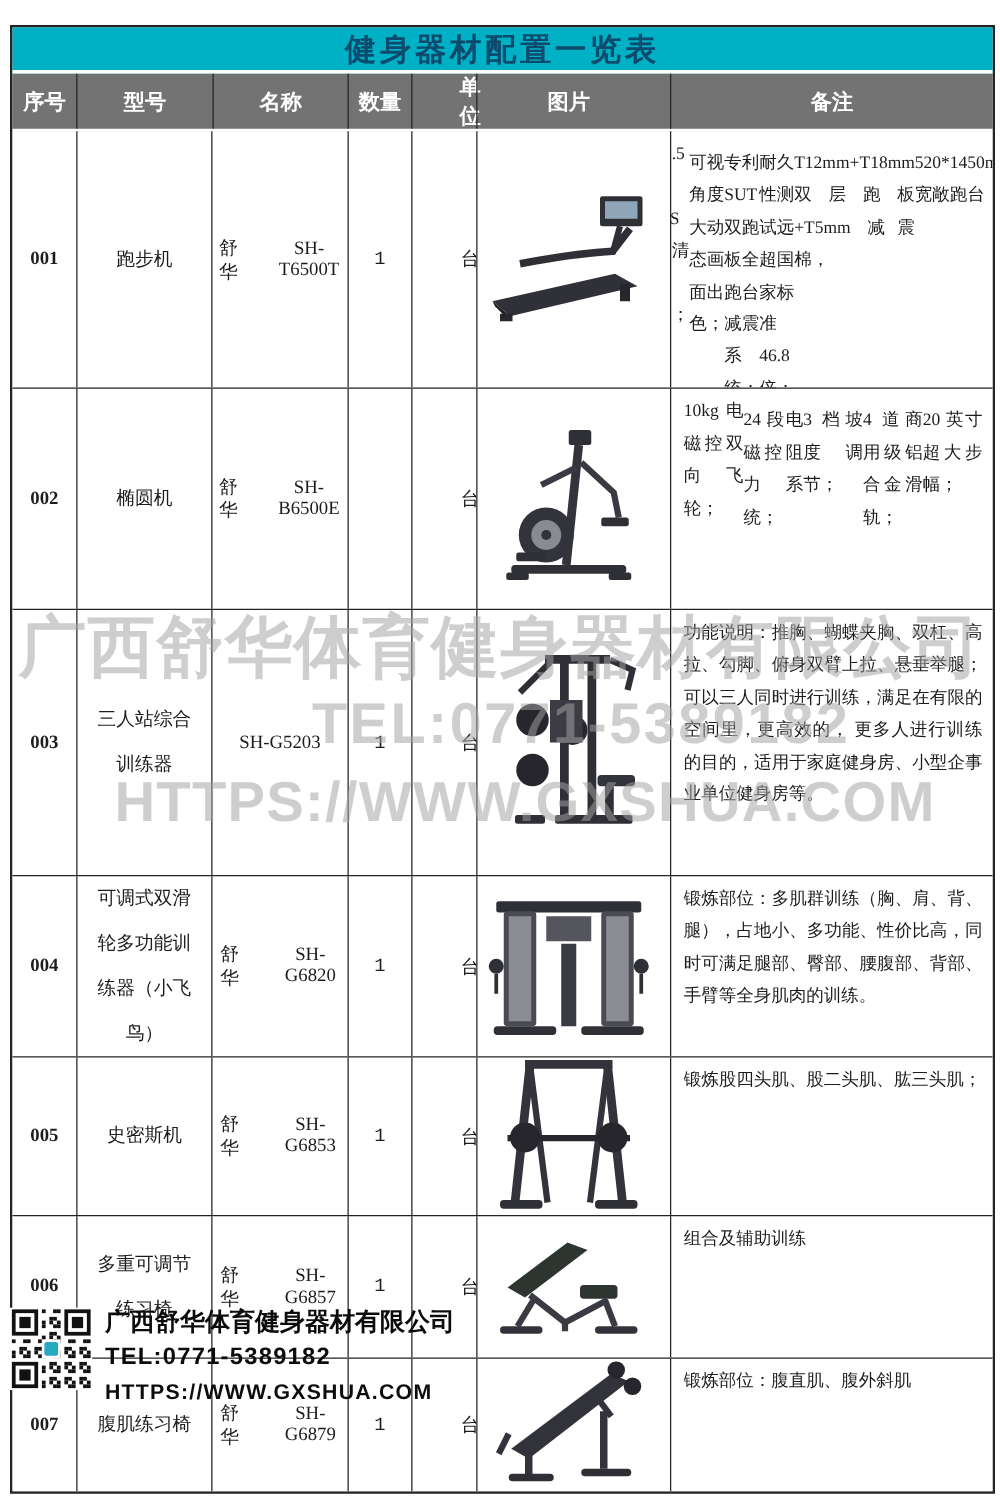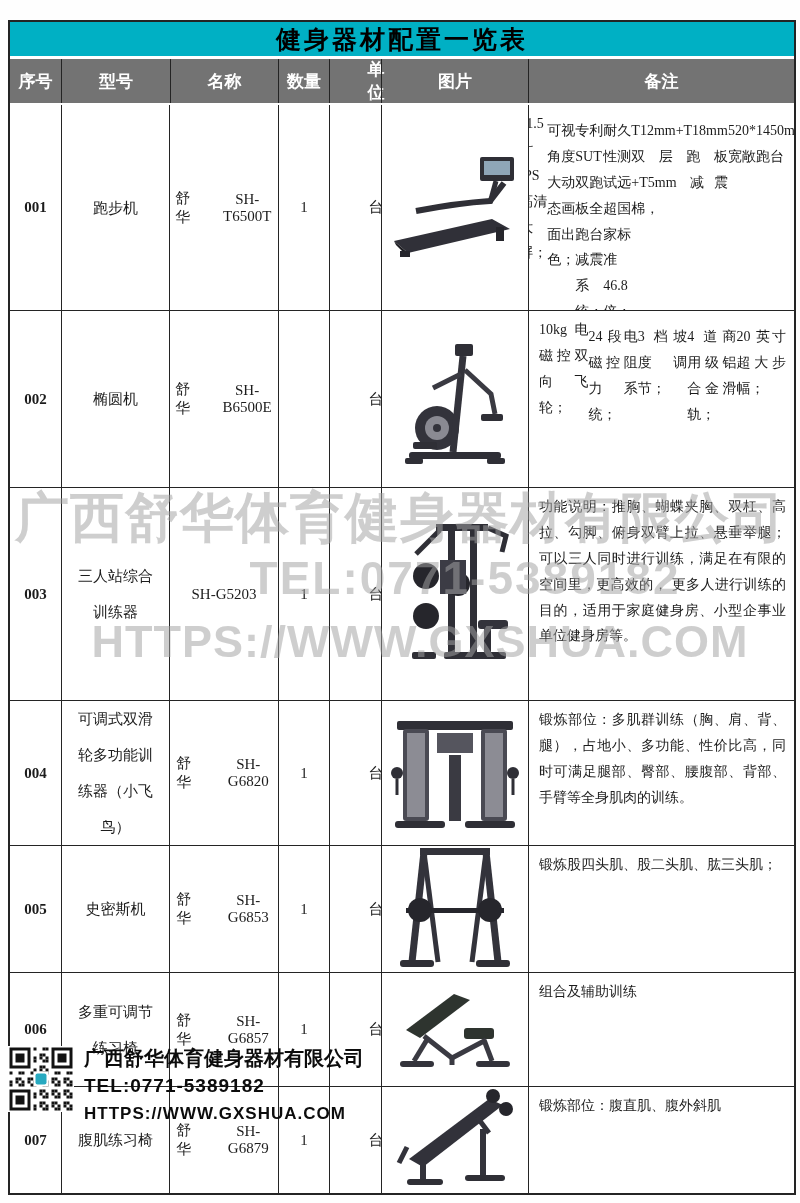--- a/index.html
+++ b/index.html
@@ -7,37 +7,37 @@
     width:800px;height:1203px;position:relative;background:#fefefe;
     font-family:"Liberation Serif","DejaVu Serif",serif;color:#1c1c1c;
     overflow:hidden;
   }
   
   .sheet{position:absolute;left:8px;top:20px;width:784px;border:2px solid #242424;background:#fff;}
   .title-bar{
     height:34px;background:#00b0c4;border-bottom:3px solid #fff;
     display:flex;align-items:center;justify-content:center;
     font-family:"Liberation Sans","DejaVu Sans",sans-serif;
-    font-size:25px;font-weight:bold;color:#000000;letter-spacing:3px;
+    font-size:25px;font-weight:bold;color:#0c4a6e;letter-spacing:3px;
   }
   .header-row{
     display:flex;height:44px;background:#737373;border-bottom:2px solid #fff;
     font-family:"Liberation Sans","DejaVu Sans",sans-serif;
     font-size:17px;font-weight:bold;color:#fff;
   }
   .header-row .hc{display:flex;align-items:center;justify-content:center;box-sizing:border-box;}
   .header-row .hc + .hc{border-left:1px solid #242424;}
   
   .c-no{width:51px;}
   .c-name{width:108px;}
   .c-model{width:109px;}
-  .c-qty{width:51px;}
+  .c-qty{width:51px;font-family:Liberation Mono, monospace;}
   .c-unit{width:52px;padding-left:41px;}
   .c-img{width:147px;}
-  .c-rem{flex:1;}
+  .c-rem{flex:1;margin-left:8px;}
   
   .trow{display:flex;background:#fff;}
   .trow + .trow{border-top:1px solid #242424;}
   .trow .cell{box-sizing:border-box;display:flex;flex-direction:row;align-items:center;justify-content:center;overflow:hidden;}
   .trow .cell + .cell{border-left:1px solid #242424;}
   .tbody .trow:nth-child(1){height:205px;}
   .tbody .trow:nth-child(2){height:176px;}
   .tbody .trow:nth-child(3){height:212px;}
   .tbody .trow:nth-child(4){height:144px;}
   .tbody .trow:nth-child(5){height:126px;}

